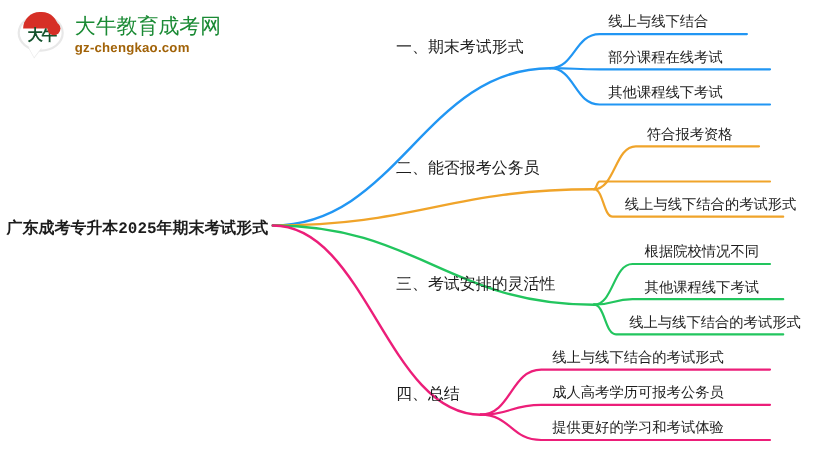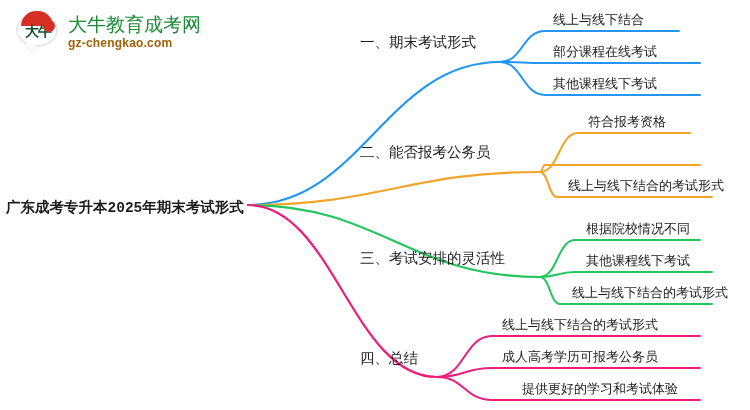--- a/index.html
+++ b/index.html
@@ -186,15 +186,15 @@
   <div class="node leaf-label" style="left:568px; top:177px;">线上与线下结合的考试形式</div>
 
   <div class="node branch-label" style="left:360px; top:249px;text-align:right;">三、考试安排的灵活性</div>
   <div class="node leaf-label" style="left:586px; top:220px;">根据院校情况不同</div>
   <div class="node leaf-label" style="left:586px; top:252px;">其他课程线下考试</div>
   <div class="node leaf-label" style="left:572px; top:284px;">线上与线下结合的考试形式</div>
 
   <div class="node branch-label" style="left:360px; top:349px;">四、总结</div>
   <div class="node leaf-label" style="left:502px; top:316px;">线上与线下结合的考试形式</div>
   <div class="node leaf-label" style="left:502px; top:348px;">成人高考学历可报考公务员</div>
-  <div class="node leaf-label" style="left:522px; top:380px;">提供更好的学习和考试体验</div>
+  <div class="node leaf-label" style="left:502px; top:380px;">提供更好的学习和考试体验</div>
 
 </div>
 
 </body></html>

